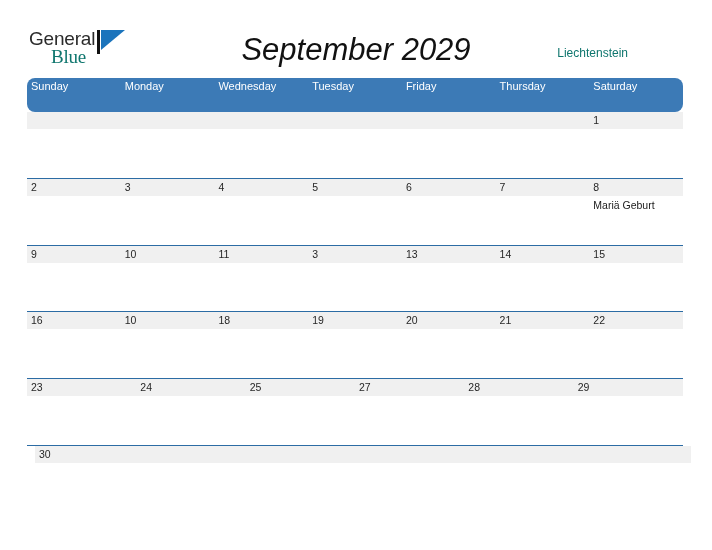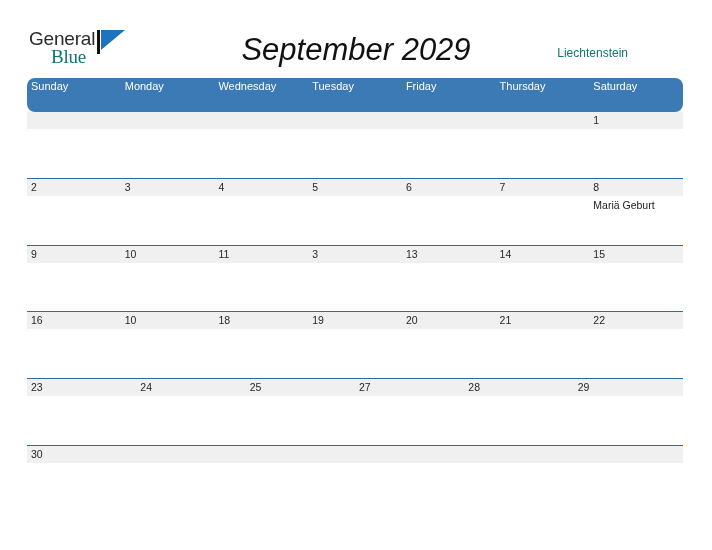--- a/index.html
+++ b/index.html
@@ -134,20 +134,21 @@
 
   .week-row {
     position: relative;
     width: 656px;
     height: 66.8px;
     border-bottom: 1.5px solid #2c6ca4;
     box-sizing: border-box;
   }
   .week-row.last {
     border-bottom: none;
+    margin-left: 8px;
   }
   .week-row .date-band {
     position: absolute;
     left: 0;
     top: 0;
     width: 656px;
     height: 17px;
     background: #f0f0f0;
   }
   .week-cells {

